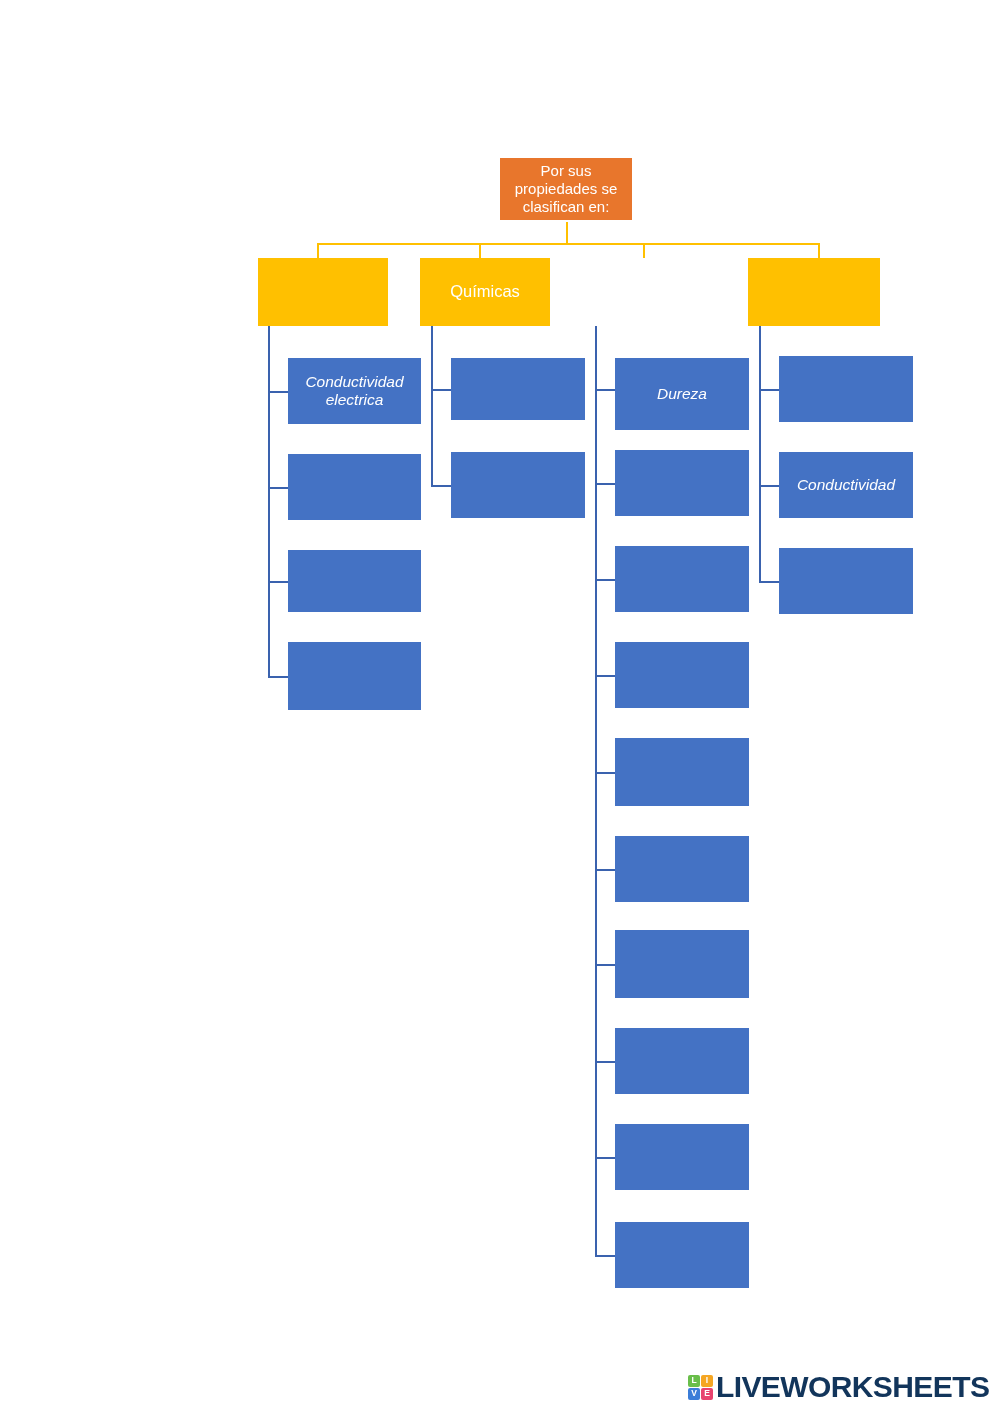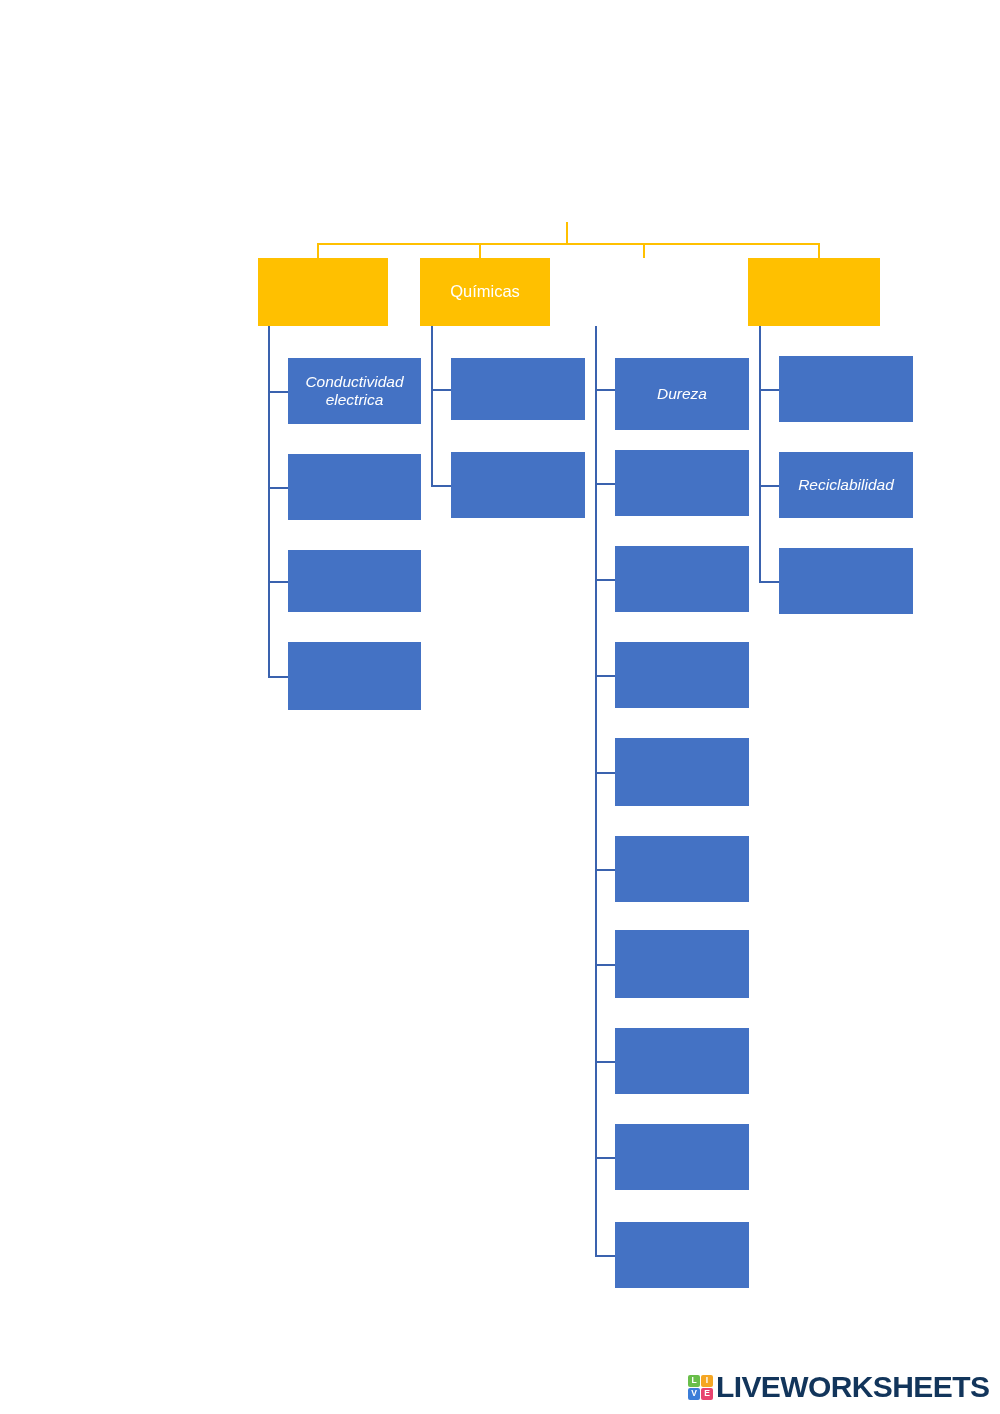--- a/index.html
+++ b/index.html
@@ -101,20 +101,23 @@
     font-family: "Liberation Sans", sans-serif;
   }
 </style>
 </head>
 <body>
 
 <div id="page">
 
   <div id="diagram-layer">
 
+  <div class="node node-root" style="left: 500px; top: 158px; width: 132px; height: 62px;">
+        <span class="label">Por sus propiedades se clasifican en:</span>
+      </div>
       <div class="connector conn-yellow v-line" style="left: 566px; top: 222px; width: 2px; height: 23px;"></div>
       <div class="connector conn-yellow h-line" style="left: 317px; top: 243px; width: 501px; height: 2px;"></div>
       <div class="connector conn-yellow v-line" style="left: 317px; top: 243px; width: 2px; height: 15px;"></div>
       <div class="node node-cat" style="left: 258px; top: 258px; width: 130px; height: 68px;">
         <span class="label"></span>
       </div>
       <div class="connector conn-yellow v-line" style="left: 479px; top: 243px; width: 2px; height: 15px;"></div>
       <div class="node node-cat" style="left: 420px; top: 258px; width: 130px; height: 68px;">
         <span class="label">Químicas</span>
       </div>
@@ -190,21 +193,21 @@
       <div class="node node-leaf" style="left: 615px; top: 1222px; width: 134px; height: 66px;">
         <span class="label"></span>
       </div>
       <div class="connector conn-blue v-line" style="left: 759px; top: 326px; width: 2px; height: 257px;"></div>
       <div class="connector conn-blue h-line" style="left: 759px; top: 389px; width: 20px; height: 2px;"></div>
       <div class="node node-leaf" style="left: 779px; top: 356px; width: 134px; height: 66px;">
         <span class="label"></span>
       </div>
       <div class="connector conn-blue h-line" style="left: 759px; top: 485px; width: 20px; height: 2px;"></div>
       <div class="node node-leaf" style="left: 779px; top: 452px; width: 134px; height: 66px;">
-        <span class="label">Reciclabilidad</span>
+        <span class="label">Conductividad</span>
       </div>
       <div class="connector conn-blue h-line" style="left: 759px; top: 581px; width: 20px; height: 2px;"></div>
       <div class="node node-leaf" style="left: 779px; top: 548px; width: 134px; height: 66px;">
         <span class="label"></span>
       </div>
     </div>
 
   <div id="lws-logo">
     <div id="lws-mark">
       <span class="lw-l">L</span>

